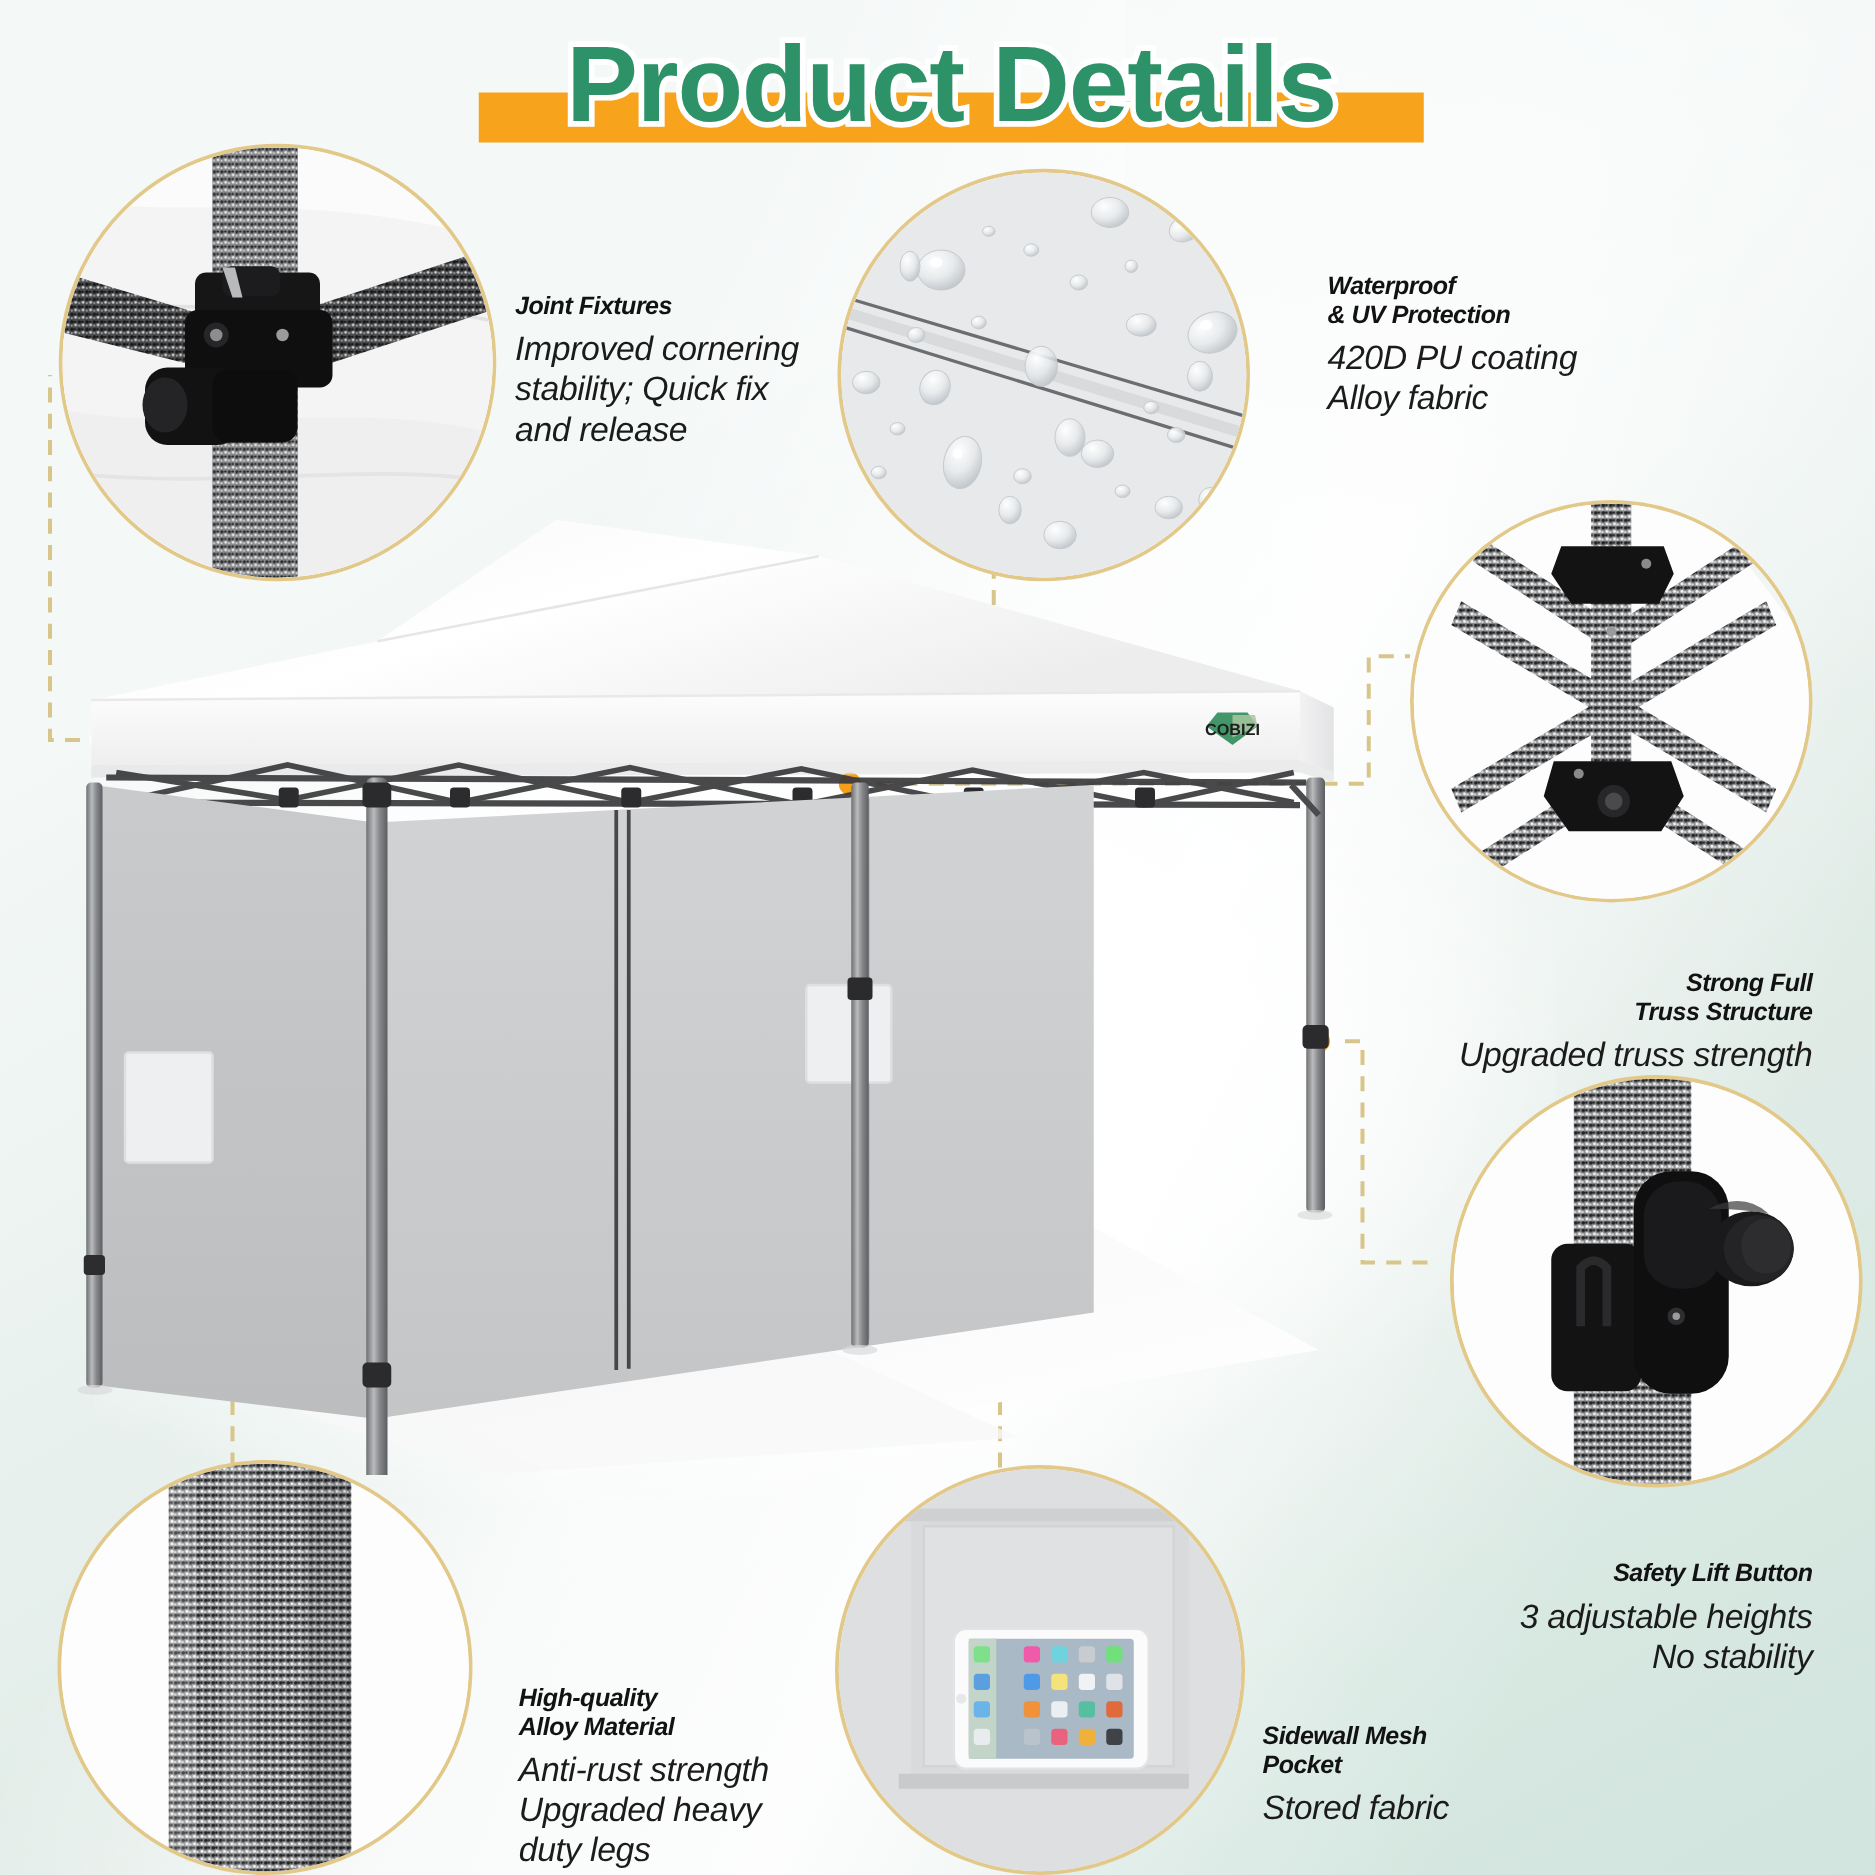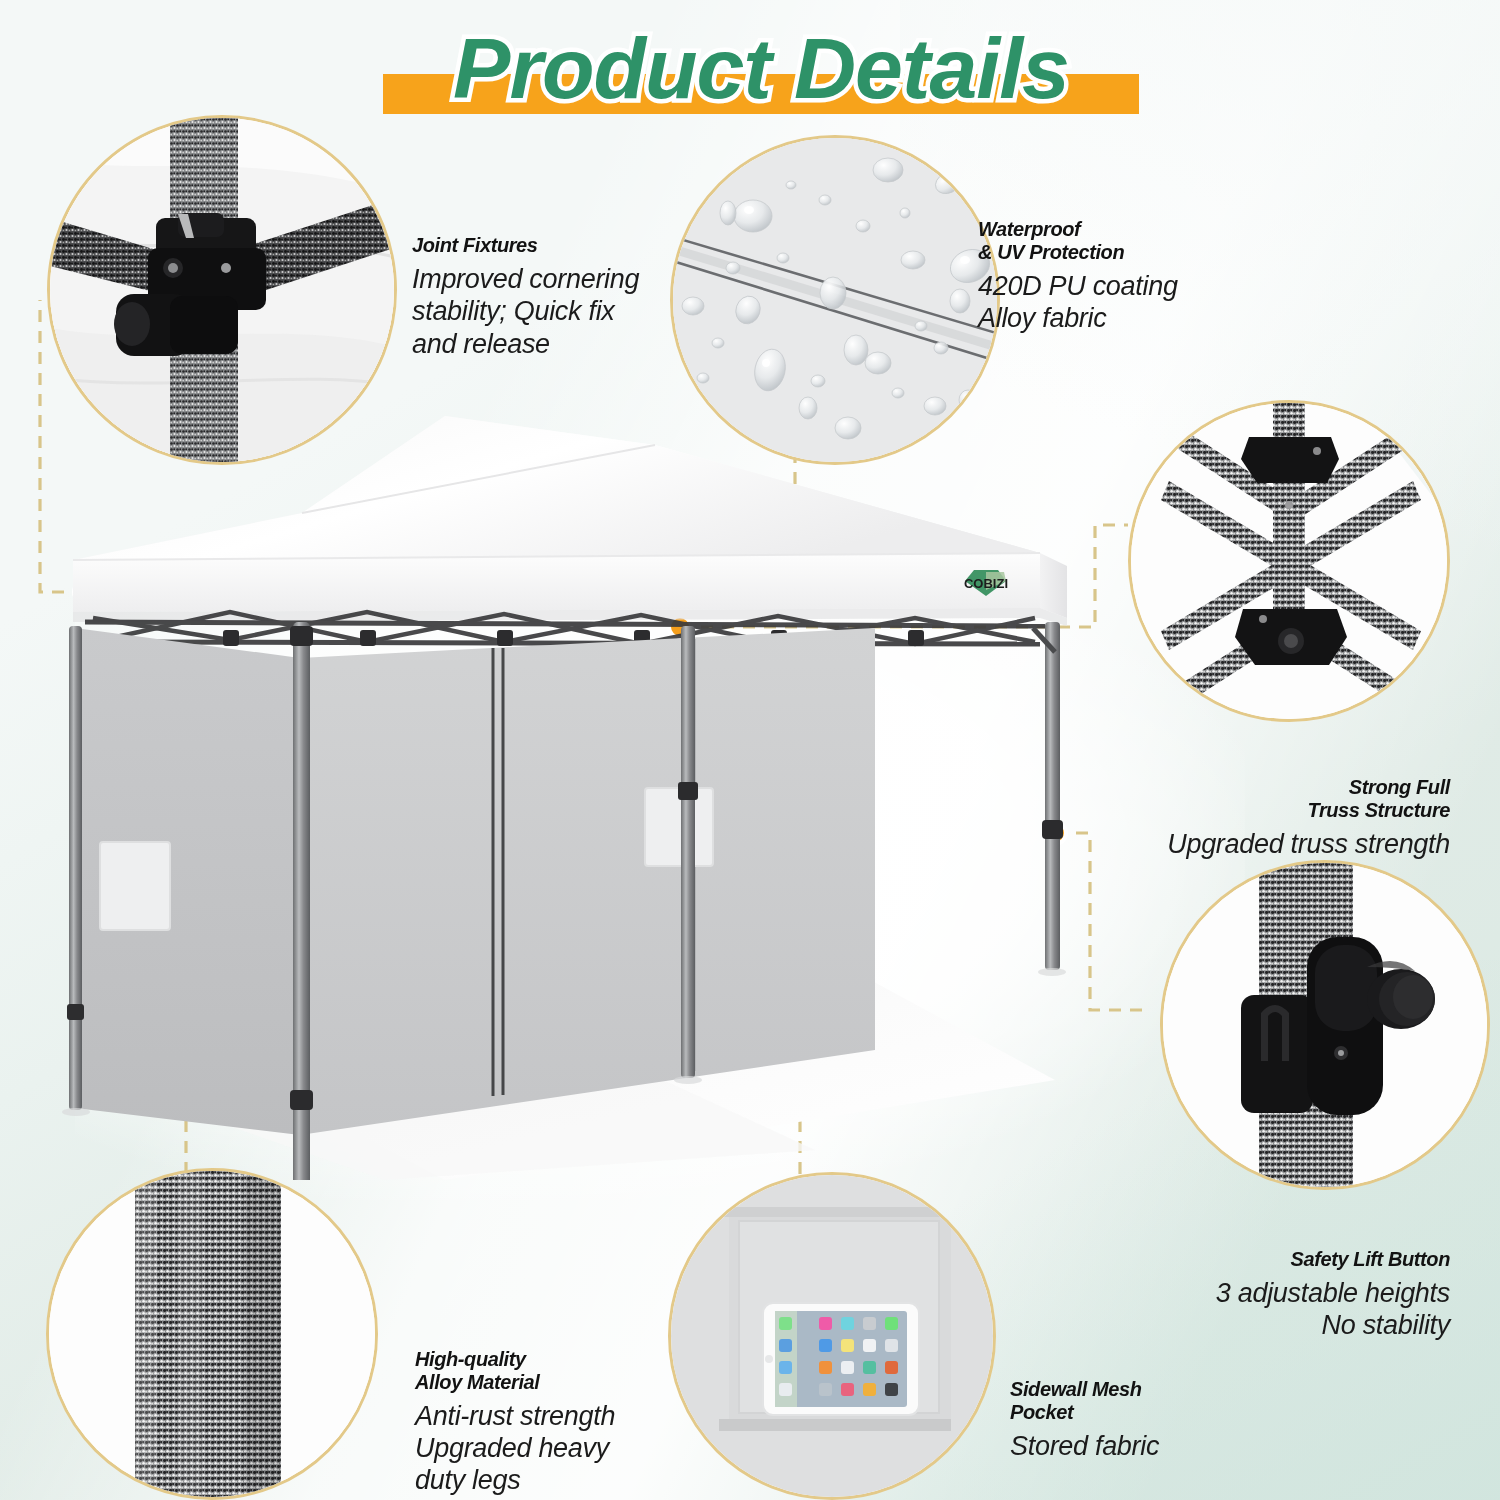--- a/index.html
+++ b/index.html
@@ -48,21 +48,20 @@
   .title-bar {
     position: absolute; left: 0; bottom: 0; width: 756px; height: 40px;
     background: #f7a31b;
   }
   .title-text {
     position: absolute; left: 0; top: 0; width: 756px; height: 92px;
     line-height: 92px;
     text-align: center;
     font-size: 86px;
     font-weight: bold;
-    font-style: italic;
     letter-spacing: -1px;
     color: #2e9268;
     -webkit-text-stroke: 9px #ffffff;
     paint-order: stroke fill;
     white-space: nowrap;
   }
 
   
   .inset {
     position: absolute;
@@ -482,21 +481,21 @@
 
   <div class="callout" style="left:412px; top:234px; width:250px;">
     <h3>Joint Fixtures</h3>
     <p>
       <span>Improved cornering</span><br>
       <span>stability; Quick fix</span><br>
       <span>and release</span>
     </p>
   </div>
 
-  <div class="callout" style="left:978px; top:218px; width:290px;">
+  <div class="callout" style="left:1062px; top:218px; width:290px;">
     <h3>
       <span>Waterproof</span><br>
       <span>&amp; UV Protection</span>
     </h3>
     <p>
       <span>420D PU coating</span><br>
       <span>Alloy fabric</span>
     </p>
   </div>
 

